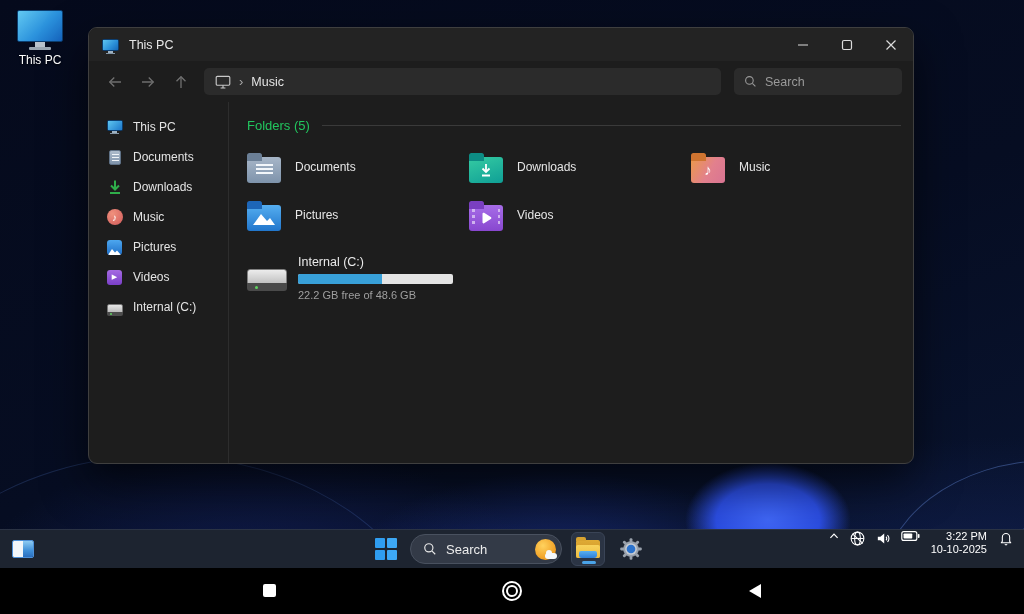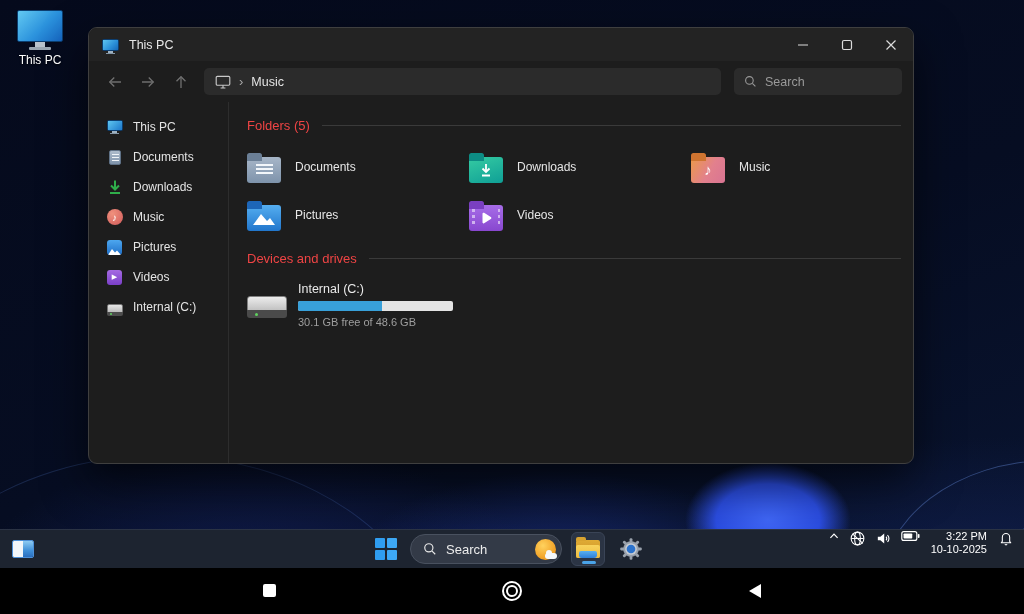--- a/index.html
+++ b/index.html
@@ -70,21 +70,21 @@
     background:repeating-linear-gradient(180deg,#f0f4f8 0 1.3px, transparent 1.3px 3px); }
   .smus { width:16px; height:16px; border-radius:50%; background:radial-gradient(circle at 35% 30%,#f0917d,#d05a5a); color:#fff; font-size:10px; display:flex; align-items:center; justify-content:center; }
   .spic { width:15px; height:15px; border-radius:3px; background:linear-gradient(180deg,#4da7ef,#1f6fc8); display:flex; align-items:flex-end; justify-content:center; overflow:hidden; }
   .svid { width:15px; height:15px; border-radius:3px; background:linear-gradient(180deg,#a56ae2,#7a3fc8); color:#fff; font-size:7px; display:flex; align-items:center; justify-content:center; }
   .sdrv { width:16px; height:9px; border-radius:2px 2px 1px 1px; background:linear-gradient(180deg,#e6e6e6,#bdbdbd); border:1px solid #777; position:relative; margin-top:2px; }
   .sdrv::after { content:""; position:absolute; left:-1px; right:-1px; bottom:-4px; height:4px; background:#4d4d4d; border-radius:0 0 2px 2px; }
   .sdrv::before { content:""; position:absolute; left:2px; bottom:-3px; width:2px; height:2px; background:#62d462; border-radius:50%; z-index:1; }
 
   .content { flex:1; padding:16px 12px 0 18px; overflow:hidden; }
   .sect-head { display:flex; align-items:center; gap:12px; }
-  .sect-head .t { font-size:13px; color:#ef4444; white-space:nowrap; }
+  .sect-head .t { font-size:13px; color:#22c55e; white-space:nowrap; }
   .sect-head .rule { flex:1; height:1px; background:#3a3a3a; }
 
   .folders-grid { display:grid; grid-template-columns:repeat(3,222px); grid-auto-rows:48px; margin-top:10px; }
   .folder-item { display:flex; align-items:center; gap:14px; }
   .folder-item .fname { font-size:12px; color:#e6e6e6; }
 
   .fldr { position:relative; width:34px; height:26px; border-radius:3px; margin-top:5px; display:flex; align-items:center; justify-content:center; }
   .fldr::before { content:""; position:absolute; top:-4px; left:0; width:15px; height:8px; border-radius:2.5px 2.5px 0 0; z-index:-1; }
   .fldr { z-index:0; }
   .f-doc { background:linear-gradient(180deg,#a7b6c8,#7e93ab); }
@@ -331,32 +331,28 @@
             <svg width="11" height="12" viewBox="0 0 11 12">
                 <path d="M1.5 1.8c0-1 .8-1.4 1.6-1L9.8 5c.8.5.8 1.5 0 2L3.1 11.2c-.8.5-1.6 0-1.6-1z" fill="#fff"></path>
               </svg>
             <span class="dots r"></span>
           </div>
           <div class="fname">Videos</div>
         </div>
       </div>
 
       <div class="drives-wrap">
-        <div class="sect-head">
-          <span class="t">Devices and drives</span>
-          <span class="rule"></span>
-        </div>
         <div class="drive-item">
           <div class="drv-ico"></div>
           <div class="drv-info">
             <div class="dname">Internal (C:)</div>
             <div class="drv-bar">
               <div class="drv-fill" style="width: 54%;"></div>
             </div>
-            <div class="drv-free">30.1 GB free of 48.6 GB</div>
+            <div class="drv-free">22.2 GB free of 48.6 GB</div>
           </div>
         </div>
       </div>
 
     </div>
   </div>
 </div>
 
 <div class="taskbar">
   <div class="tb-left">

